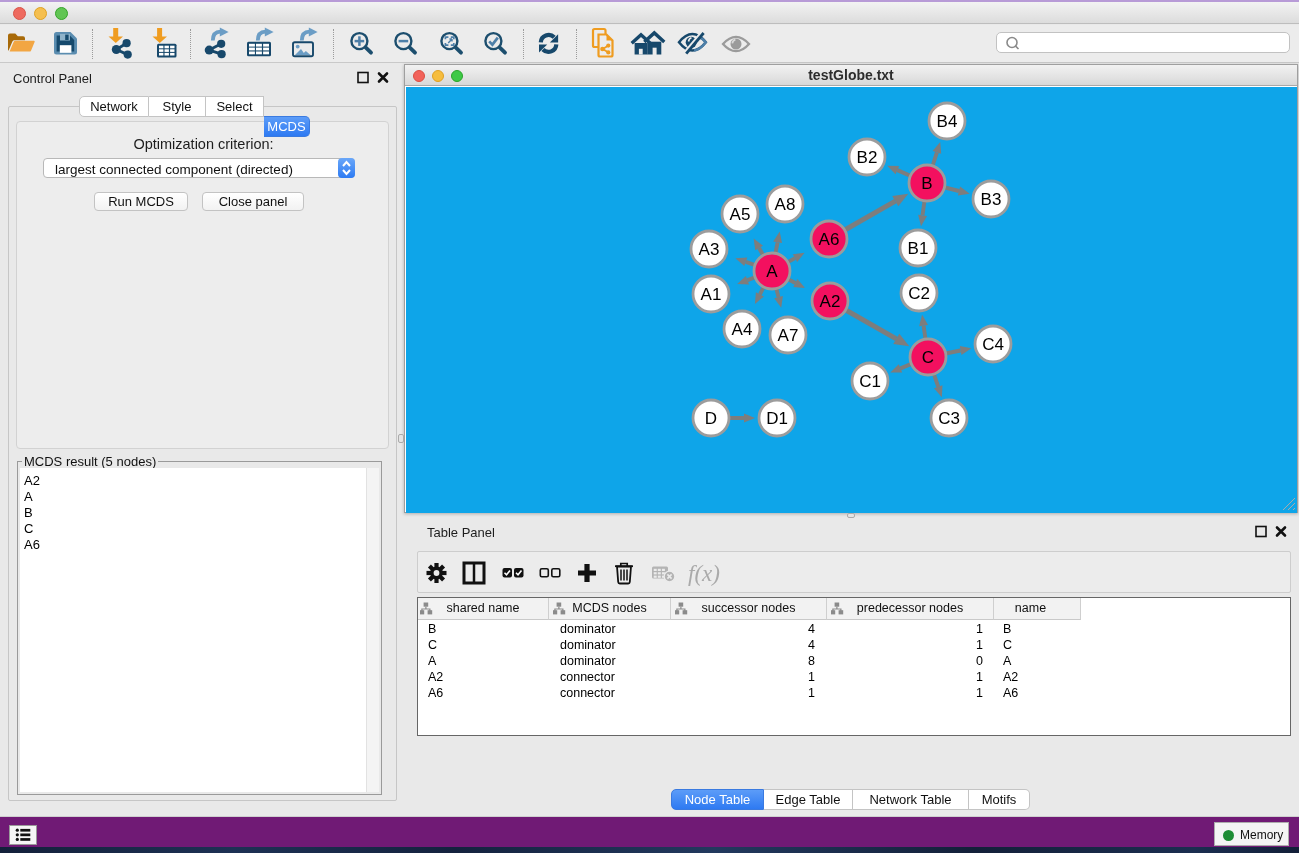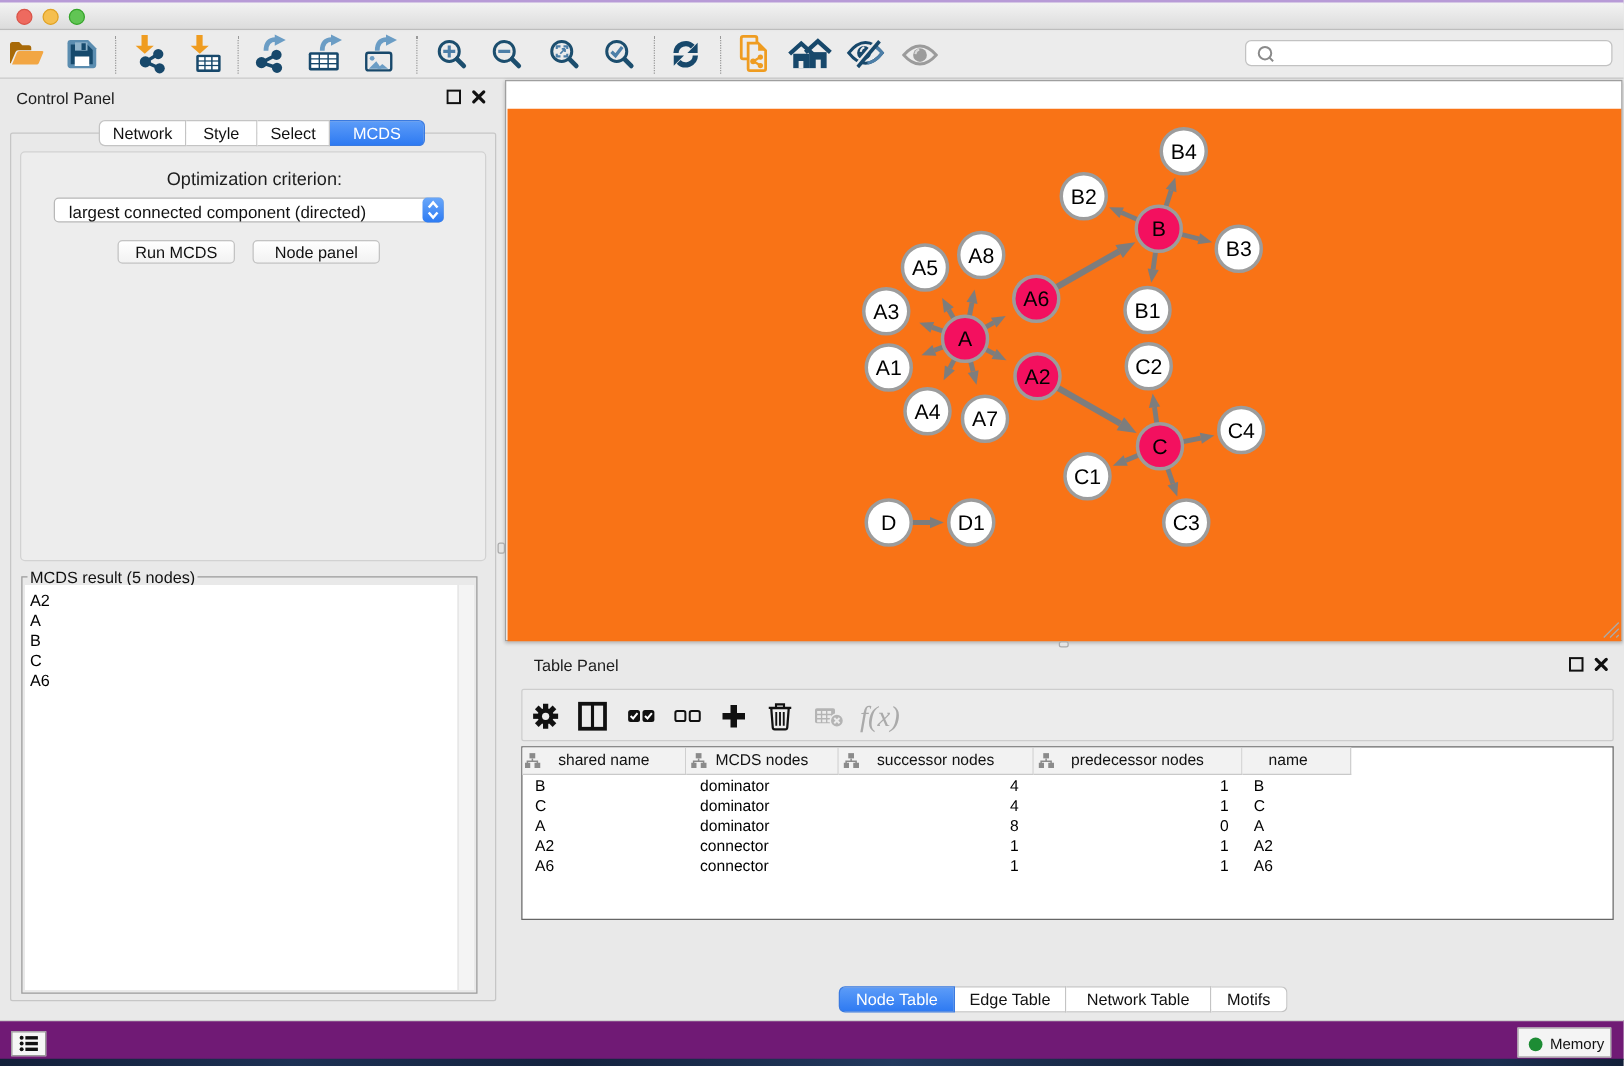--- a/index.html
+++ b/index.html
@@ -31,21 +31,21 @@
   font-size:13px; color:#111; text-align:center; line-height:17px; }
 #fs { position:absolute; left:17px; top:461px; width:365px; height:334px; border:1px solid #9a9a9a; }
 #fs-legend { position:absolute; left:4px; top:-8px; background:#e9e9e9; font-size:13px; color:#111; padding:0 2px; }
 #fs-list { position:absolute; left:2px; top:6px; width:359px; height:324px; background:#fff; }
 #fs-list .it { font-size:13px; color:#000; height:16px; line-height:16px; padding-left:4px; }
 #fs-scroll { position:absolute; right:2px; top:6px; width:13px; height:324px; background:#f4f4f4; border-left:1px solid #e2e2e2; }
 #netwin { position:absolute; left:404px; top:64px; width:894px; height:449px; background:#fff;
   border:1px solid #9f9f9f; box-shadow:0 1px 3px rgba(0,0,0,0.25); }
 #nw-tbar { position:absolute; left:0; top:0; width:892px; height:21px; background:linear-gradient(#f2f2f2,#d8d8d8); border-bottom:1px solid #a9a9a9; }
 #nw-tbar .title { position:absolute; left:0; right:0; top:2px; text-align:center; font-size:14px; font-weight:bold; color:#2c2c2c; }
-#graphwrap { position:absolute; left:1px; top:22px; width:891px; height:426px; background:#f97316; overflow:hidden; }
+#graphwrap { position:absolute; left:1px; top:22px; width:891px; height:426px; background:#0ea5e9; overflow:hidden; }
 #tp-title { position:absolute; left:427px; top:525px; font-size:13px; color:#1d1d1d; }
 #tp-toolbar { position:absolute; left:417px; top:551px; width:874px; height:42px; background:#ececec; border:1px solid #cdcdcd; border-radius:2px; }
 #tp-table { position:absolute; left:417px; top:597px; width:874px; height:139px; background:#fff; border:1px solid #666; }
 #tp-header { position:absolute; left:0; top:0; width:872px; height:22px; }
 .hcell { position:absolute; top:0; height:22px; border-right:1px solid #cfcfcf; background:#f2f2f2; border-bottom:1px solid #c9c9c9; }
 .hlabel { position:absolute; top:3px; width:100%; text-align:center; font-size:12.5px; color:#111; }
 .row { position:absolute; font-size:12.5px; color:#000; height:16px; line-height:16px; width:872px; }
 .cell { position:absolute; top:0; }
 #statusbar { position:absolute; left:0; top:816px; width:1299px; height:32px; background:#701a75; border-top:1px solid #cfcfcf; }
 #hambtn { position:absolute; left:9px; top:8px; width:28px; height:20px; background:#f6f6f6; border:1px solid #9a9a9a; }
@@ -213,49 +213,55 @@
 <div id="cp-title">Control Panel</div>
 <svg width="40" height="14" style="position:absolute;left:357px;top:71px;">
     <rect x="1" y="1.5" width="10" height="10" fill="none" stroke="#111" stroke-width="1.6"></rect>
     <path d="M22,2.5 L30,10.5 M30,2.5 L22,10.5" stroke="#111" stroke-width="2.6" stroke-linecap="round"></path>
   </svg>
 <div id="cp-box"></div>
 <div class="tabs" style="left:79px; top:96px;">
   <div class="tab first" style="width:70px;">Network</div>
   <div class="tab" style="width:57px;">Style</div>
   <div class="tab" style="width:58px;">Select</div>
-  <div class="tab last sel" style="width:76px;">MCDS</div>
+  <div class="tab last sel" style="width:46px;margin-top:20px;">MCDS</div>
 </div>
 <div id="cp-inner">
   <div id="opt-label">Optimization criterion:</div>
   <div id="dropdown">
     <div class="txt">largest connected component (directed)</div>
     <div class="spin">
         <svg width="17" height="20" style="position:absolute;left:0;top:0;">
           <path d="M5,8 L8.5,4 L12,8" fill="none" stroke="#fff" stroke-width="2"></path>
           <path d="M5,12 L8.5,16 L12,12" fill="none" stroke="#fff" stroke-width="2"></path>
         </svg>
       </div>
   </div>
   <div class="btn" style="left:77px; top:70px; width:94px;">Run MCDS</div>
-  <div class="btn" style="left:185px; top:70px; width:102px;">Node panel</div>
+  <div class="btn" style="left:185px; top:70px; width:102px;">Close panel</div>
 </div>
 <div id="fs">
   <div id="fs-legend">MCDS result (5 nodes)</div>
   <div id="fs-list">
     <div class="it" style="margin-top:5px;">A2</div>
     <div class="it">A</div>
     <div class="it">B</div>
     <div class="it">C</div>
     <div class="it">A6</div>
   </div>
   <div id="fs-scroll"></div>
 </div>
 
 <div id="netwin">
+  <div id="nw-tbar">
+    <div class="tl" style="left:8px;top:5px;width:12px;height:12px;background:#f2625a;border:0.5px solid #db4d42;"></div>
+    <div class="tl" style="left:27px;top:5px;width:12px;height:12px;background:#f6bd3e;border:0.5px solid #e0a023;"></div>
+    <div class="tl" style="left:46px;top:5px;width:12px;height:12px;background:#3ec946;border:0.5px solid #2aa42a;"></div>
+    <div class="title">testGlobe.txt</div>
+  </div>
   <div id="graphwrap">
   <svg width="891" height="424" viewBox="0 0 891 424" style="position:absolute;left:0;top:0;">
 <line x1="366.0" y1="184.0" x2="353.1" y2="161.0" stroke="#7d7d7d" stroke-width="3.9"></line>
 <polygon points="347.7,151.4 357.0,158.8 349.2,163.2" fill="#7d7d7d"></polygon>
 <line x1="366.0" y1="184.0" x2="371.6" y2="155.3" stroke="#7d7d7d" stroke-width="3.9"></line>
 <polygon points="373.7,144.5 376.0,156.1 367.2,154.4" fill="#7d7d7d"></polygon>
 <line x1="366.0" y1="184.0" x2="339.8" y2="174.9" stroke="#7d7d7d" stroke-width="3.9"></line>
 <polygon points="329.4,171.2 341.3,170.6 338.3,179.1" fill="#7d7d7d"></polygon>
 <line x1="366.0" y1="184.0" x2="341.5" y2="193.2" stroke="#7d7d7d" stroke-width="3.9"></line>
 <polygon points="331.2,197.1 339.9,189.0 343.1,197.5" fill="#7d7d7d"></polygon>

